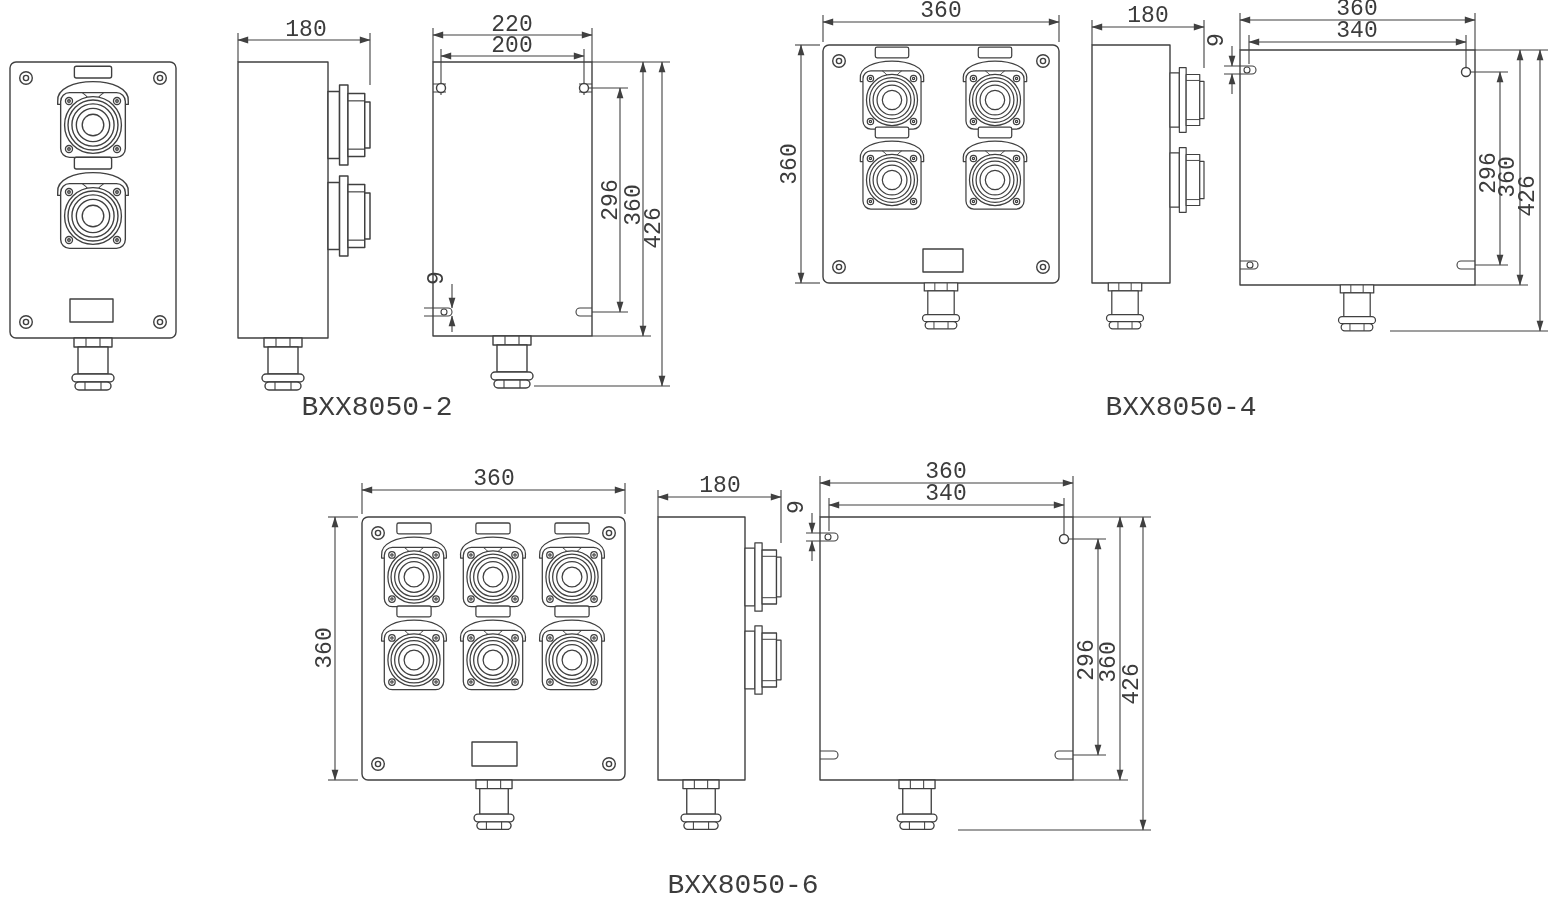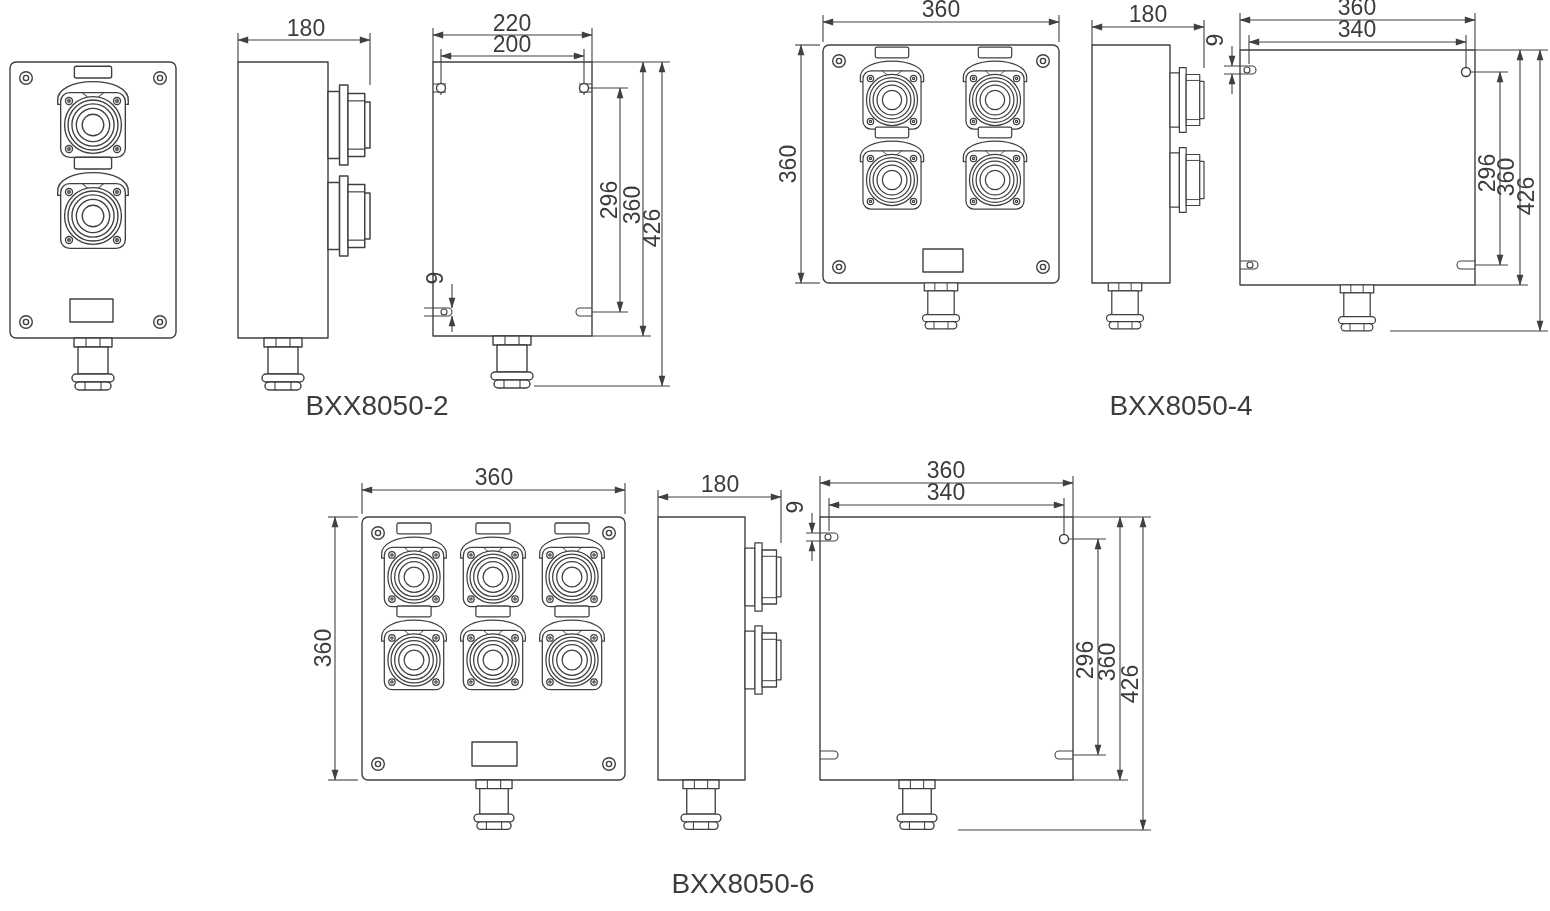--- a/index.html
+++ b/index.html
@@ -1,18 +1,18 @@
 <!DOCTYPE html>
 <html style="--bg: #ffffff; --line-color: #404040; --text-color: #3c3c3c;"><head>
 <meta charset="utf-8">
 <style>
   html,body { margin:0; padding:0; background:#ffffff; }
   .canvas {
     position:relative; width:1550px; height:911px; background:var(--bg,#ffffff);
-    font-family:Liberation Sans, sans-serif; overflow:hidden;
+    font-family:Liberation Mono, monospace; overflow:hidden;
   }
   svg { display:block; }
   .ol   { fill:#ffffff; stroke:var(--line-color,#404040); stroke-width:1.4; stroke-linejoin:round; }
   .dim  { fill:none; stroke:var(--line-color,#404040); stroke-width:1.1; }
   .dimtext { fill:var(--text-color,#3c3c3c); font-size:23px; text-anchor:middle; }
   .cap     { fill:var(--text-color,#3c3c3c); font-size:28px; text-anchor:middle; }
   #arr path { fill:var(--line-color,#404040); stroke:none; }
 </style>
 </head>
 <body>

